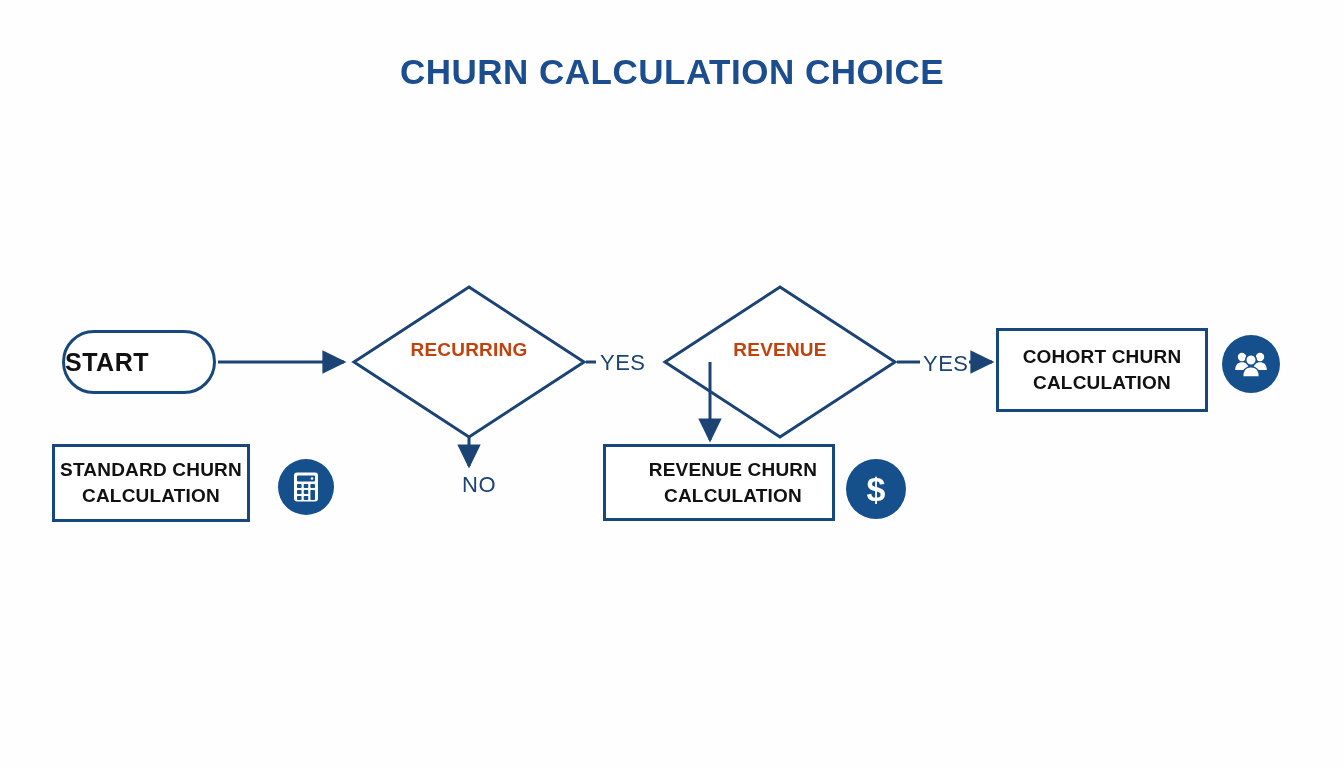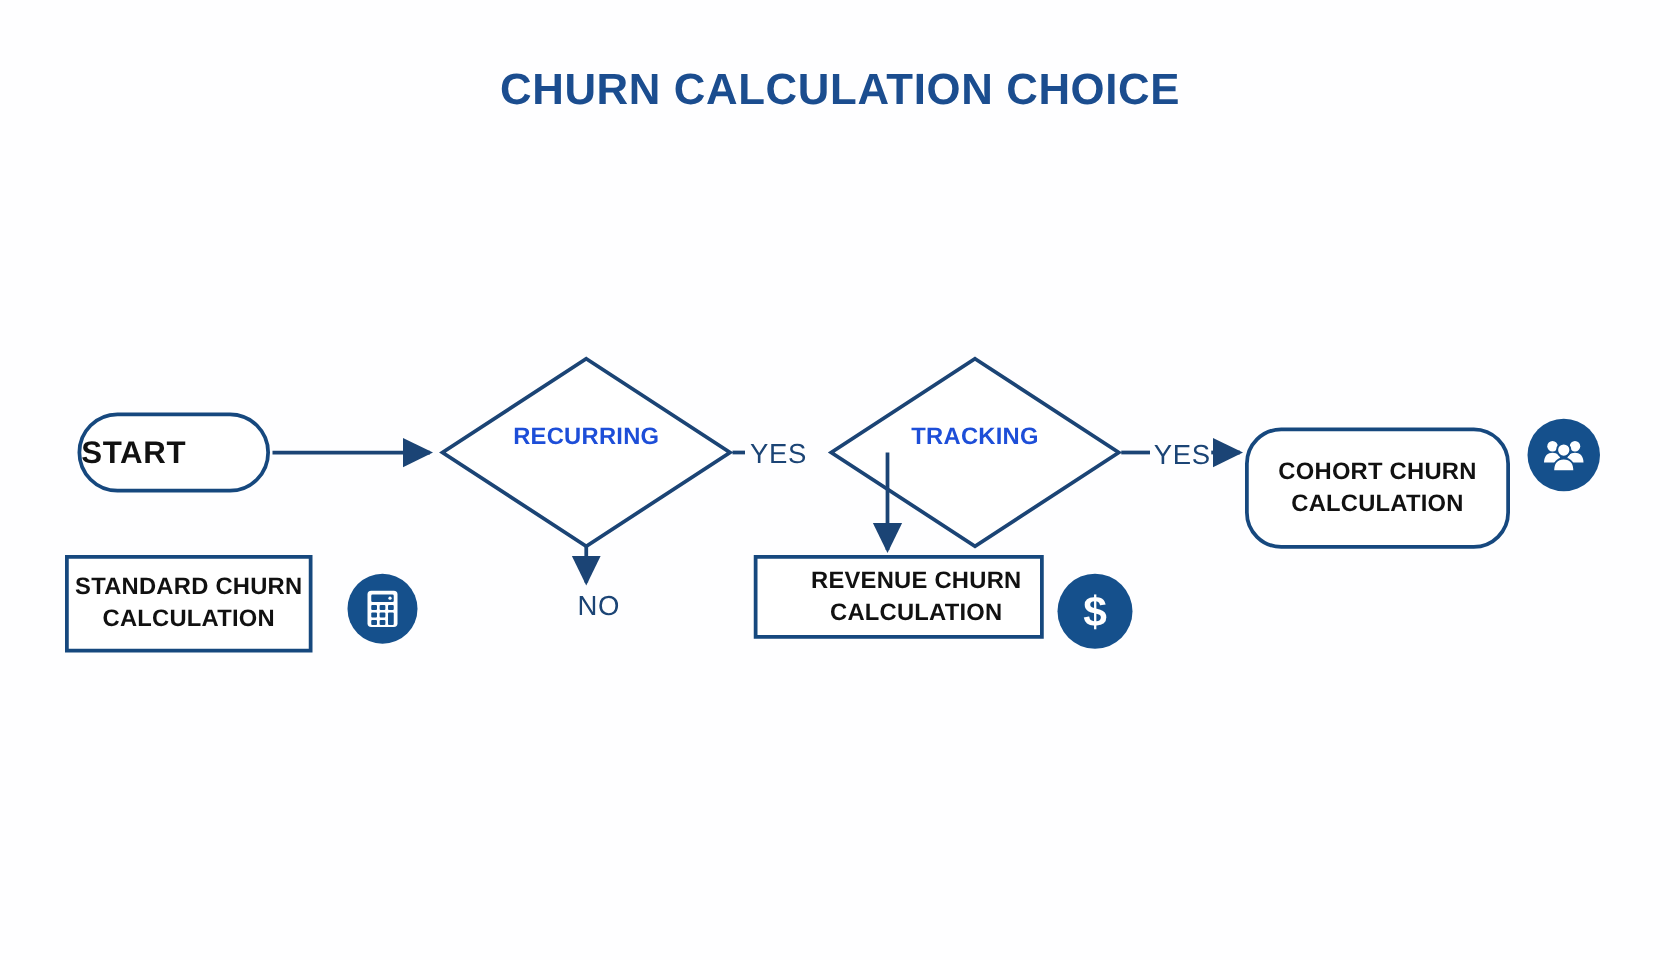--- a/index.html
+++ b/index.html
@@ -76,28 +76,28 @@
     text-align: center;
   }
   .proc-box span {
     font-size: 19px;
     font-weight: bold;
     color: #111111;
     line-height: 1.35;
     letter-spacing: 0.2px;
   }
   #box-standard { left: 52px;  top: 444px; width: 198px; height: 78px; }
-  #box-revenue  { left: 603px; top: 444px; width: 232px; height: 67px; padding-left: 28px; }
-  #box-cohort   { left: 996px; top: 342px; width: 212px; height: 97px; border-radius: 29px; }
+  #box-revenue  { left: 603px; top: 444px; width: 232px; height: 77px; padding-left: 28px; }
+  #box-cohort   { left: 996px; top: 328px; width: 212px; height: 84px; }
   .diamond-label {
     position: absolute;
     text-align: center;
     font-size: 19px;
     font-weight: bold;
-    color: #1d4ed8;
+    color: #c2410c;
     line-height: 1.35;
     letter-spacing: 0.2px;
     white-space: nowrap;
   }
   #diamond1-label { left: 352px; top: 337px; width: 234px; }
   #diamond2-label { left: 663px; top: 337px; width: 234px; }
   
   .edge-label {
     position: absolute;
     font-size: 22px;
@@ -156,21 +156,21 @@
 
   <div class="start-pill">
     <span>START</span>
   </div>
 
   <div id="diamond1-label" class="diamond-label">
     <div>RECURRING</div>
   </div>
 
   <div id="diamond2-label" class="diamond-label">
-    <div>TRACKING</div>
+    <div>REVENUE</div>
   </div>
 
   <div id="label-yes1" class="edge-label">YES</div>
   <div id="label-no" class="edge-label">NO</div>
   <div id="label-yes2" class="edge-label">YES</div>
 
   <div id="box-standard" class="proc-box">
     <span>
       <span>STANDARD CHURN</span><br>
       <span>CALCULATION</span>

